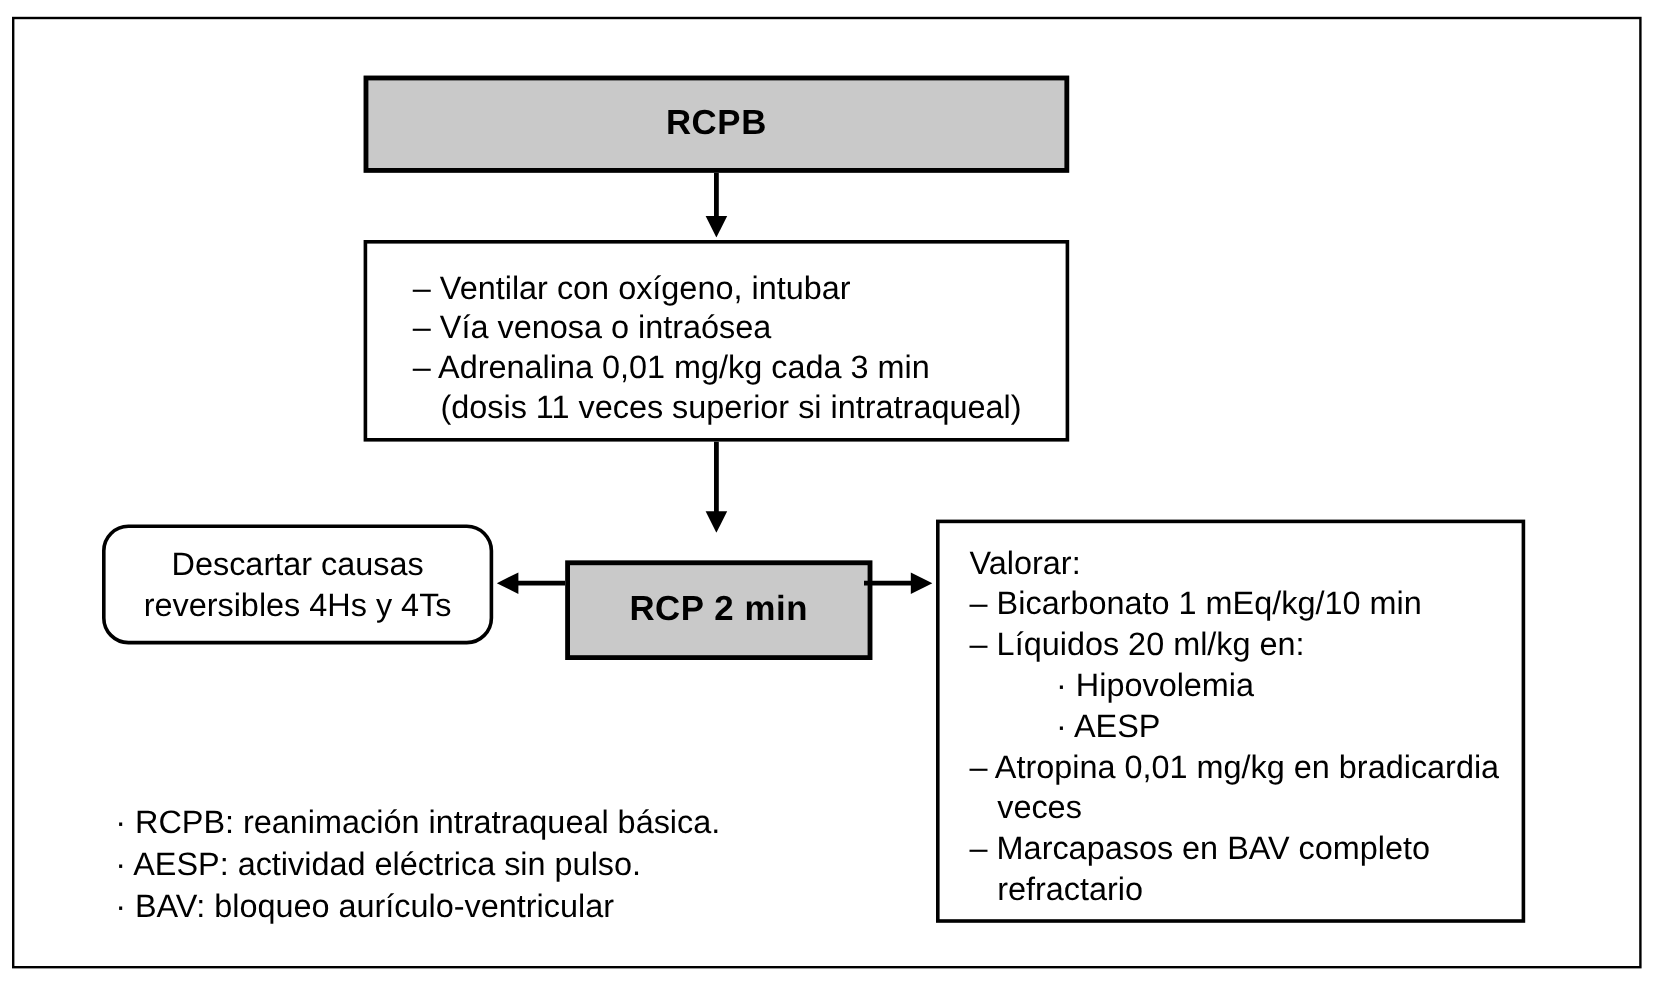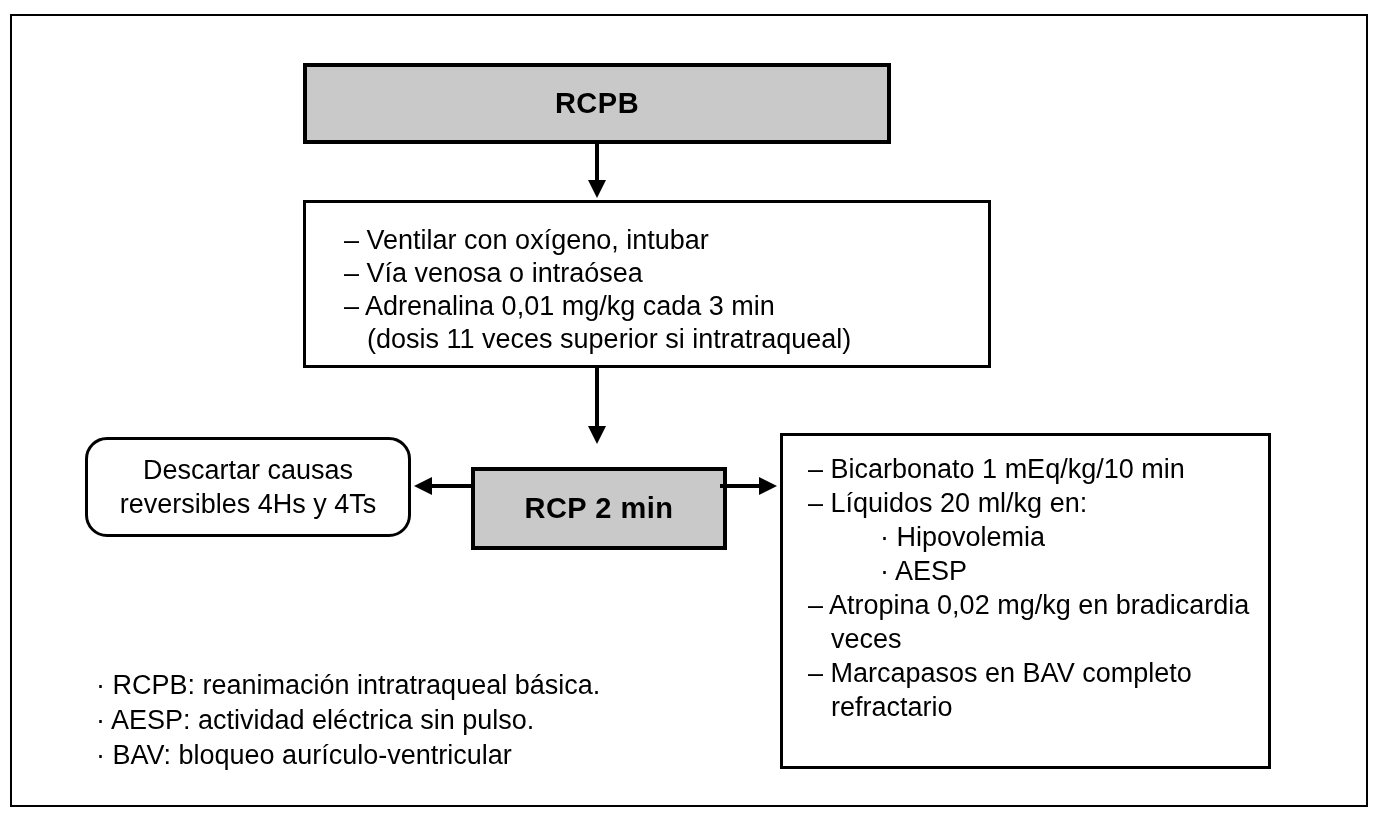--- a/index.html
+++ b/index.html
@@ -79,21 +79,21 @@
 
   <div class="box gray" style="left:303px; top:63px; width:588px; height:81px;">
     <span class="box-title">RCPB</span>
   </div>
 
   <svg class="arrow" style="left:585px; top:144px;" width="24" height="54">
     <line x1="12" y1="0" x2="12" y2="39" stroke="#000" stroke-width="4"></line>
     <polygon points="12,54 3,36 21,36" fill="#000"></polygon>
   </svg>
 
-  <div class="box actions-box text-lines" style="left:303px; top:200px; width:688px; height:168px;">
+  <div class="box actions-box text-lines" style="left:303px; top:200px; width:588px; height:168px;">
     <div class="line">– Ventilar con oxígeno, intubar</div>
     <div class="line">– Vía venosa o intraósea</div>
     <div class="line">– Adrenalina 0,01 mg/kg cada 3 min</div>
     <div class="line indent-1">(dosis 11 veces superior si intratraqueal)</div>
   </div>
 
   <svg class="arrow" style="left:585px; top:368px;" width="24" height="76">
     <line x1="12" y1="0" x2="12" y2="61" stroke="#000" stroke-width="4"></line>
     <polygon points="12,76 3,58 21,58" fill="#000"></polygon>
   </svg>
@@ -113,25 +113,26 @@
   </svg>
 
   <div class="box causes-box text-lines" style="left:85px; top:437px; width:326px; height:100px;border-radius:22px;">
     <div>
       <div class="line">Descartar causas</div>
       <div class="line">reversibles 4Hs y 4Ts</div>
     </div>
   </div>
 
   <div class="box assess-box text-lines" style="left:780px; top:433px; width:491px; height:336px;">
+    <div class="line">Valorar:</div>
     <div class="line">– Bicarbonato 1 mEq/kg/10 min</div>
     <div class="line">– Líquidos 20 ml/kg en:</div>
     <div class="line indent-2">· Hipovolemia</div>
     <div class="line indent-2">· AESP</div>
-    <div class="line">– Atropina 0,02 mg/kg en bradicardia</div>
+    <div class="line">– Atropina 0,01 mg/kg en bradicardia</div>
     <div class="line indent-1">veces</div>
     <div class="line">– Marcapasos en BAV completo</div>
     <div class="line indent-1">refractario</div>
   </div>
 
   <div class="footnotes">
     <div class="line">· RCPB: reanimación intratraqueal básica.</div>
     <div class="line">· AESP: actividad eléctrica sin pulso.</div>
     <div class="line">· BAV: bloqueo aurículo-ventricular</div>
   </div>

